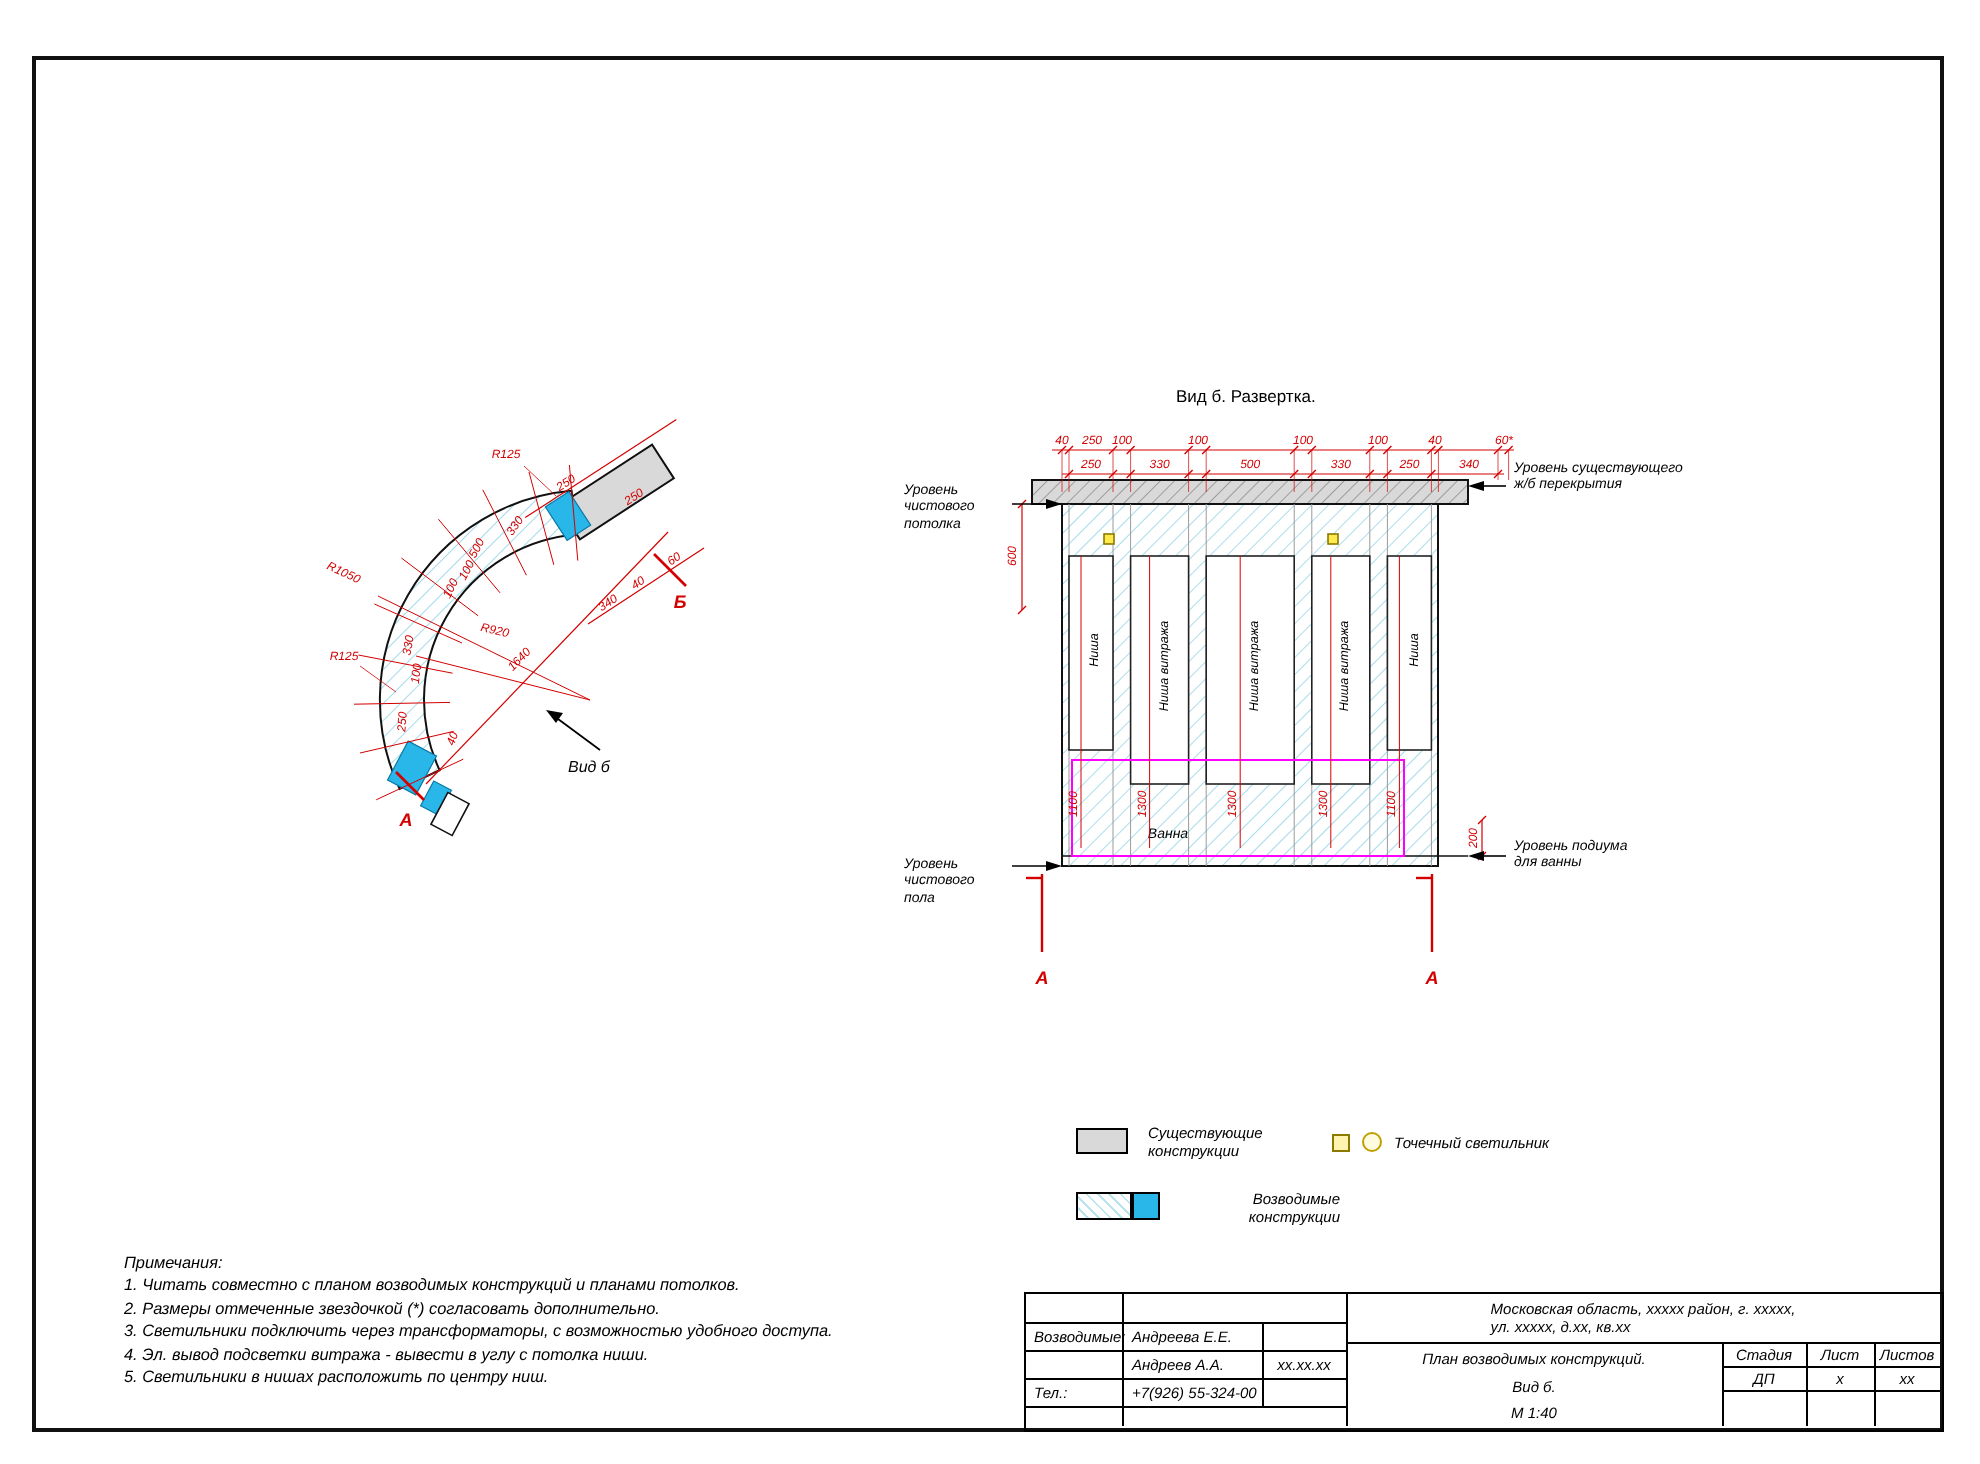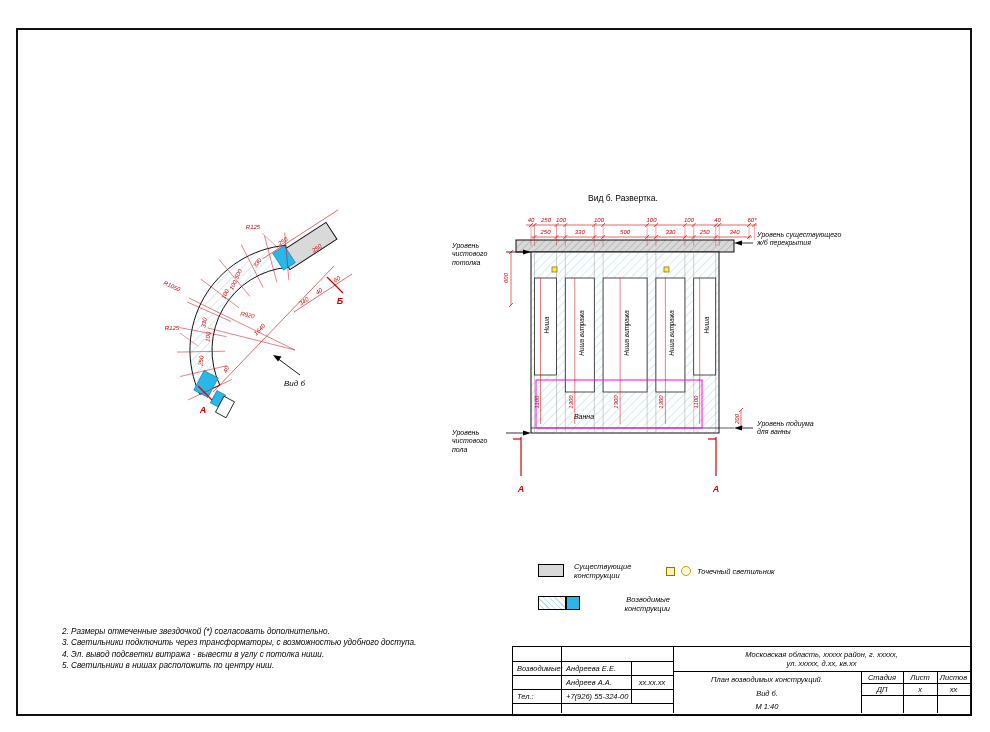--- a/index.html
+++ b/index.html
@@ -13,21 +13,21 @@
   .leg-label{position:absolute;font-style:italic;font-size:7.5px;line-height:9px;white-space:pre-line;}
   .swatch{position:absolute;box-sizing:border-box;border:1px solid #000;}
   .sw-exist{left:538px;top:564px;width:26px;height:13px;background:#d9d9d9;}
   .sw-hatch{left:538px;top:596px;width:28px;height:14px;background:repeating-linear-gradient(45deg,#ffffff 0 3px,#b9e4ef 3px 4px);}
   .sw-cyan{left:566px;top:596px;width:14px;height:14px;background:#29b6e8;}
   .sw-sq{left:666px;top:567px;width:7px;height:7px;background:#fff3b0;border:1px solid #8a7a00;}
   .sw-circ{left:681px;top:566px;width:8px;height:8px;border:1px solid #c0a000;border-radius:50%;background:#fffbe0;}
   .tb{position:absolute;left:512px;top:646px;width:460px;height:70px;border:1.5px solid #000;box-sizing:border-box;font-size:7.5px;font-style:italic;}
   .tb .v{position:absolute;width:1px;background:#000;}
   .tb .h{position:absolute;height:1px;background:#000;}
-  .tb .cell{position:absolute;display:flex;align-items:center;justify-content:center;text-align:center;white-space:pre-line;line-height:9px;}
+  .tb .cell{position:absolute;display:flex;align-items:center;justify-content:center;text-align:left;white-space:pre-line;line-height:9px;}
   .tb .cell-l{justify-content:flex-start;padding-left:3px;}
 </style>
 </head>
 <body>
 
 <div class="page">
   <div class="frame"></div>
 
   <svg width="990" height="732" viewBox="0 0 990 732">
     <defs>
@@ -212,20 +212,22 @@
 конструкции</div>
   <div class="swatch sw-hatch"></div>
   <div class="swatch sw-cyan"></div>
   <div class="leg-label" style="left:590px;top:595px;width:80px;text-align:right;">Возводимые
 конструкции</div>
   <div class="sw-sq" style="position:absolute;"></div>
   <div class="sw-circ" style="position:absolute;"></div>
   <div class="leg-label" style="left:697px;top:567px;width:110px;">Точечный светильник</div>
 
   <div class="notes">
+    <div>Примечания:</div>
+    <div>1. Читать совместно с планом возводимых конструкций и планами потолков.</div>
     <div>2. Размеры отмеченные звездочкой (*) согласовать дополнительно.</div>
     <div>3. Светильники подключить через трансформаторы, с возможностью удобного доступа.</div>
     <div>4. Эл. вывод подсветки витража - вывести в углу с потолка ниши.</div>
     <div>5. Светильники в нишах расположить по центру ниш.</div>
   </div>
 
   <div class="tb">
     <div class="v" style="left:48px;top:0;height:66px;"></div>
     <div class="v" style="left:118px;top:14px;height:42px;"></div>
     <div class="v" style="left:160px;top:0;height:66px;"></div>

